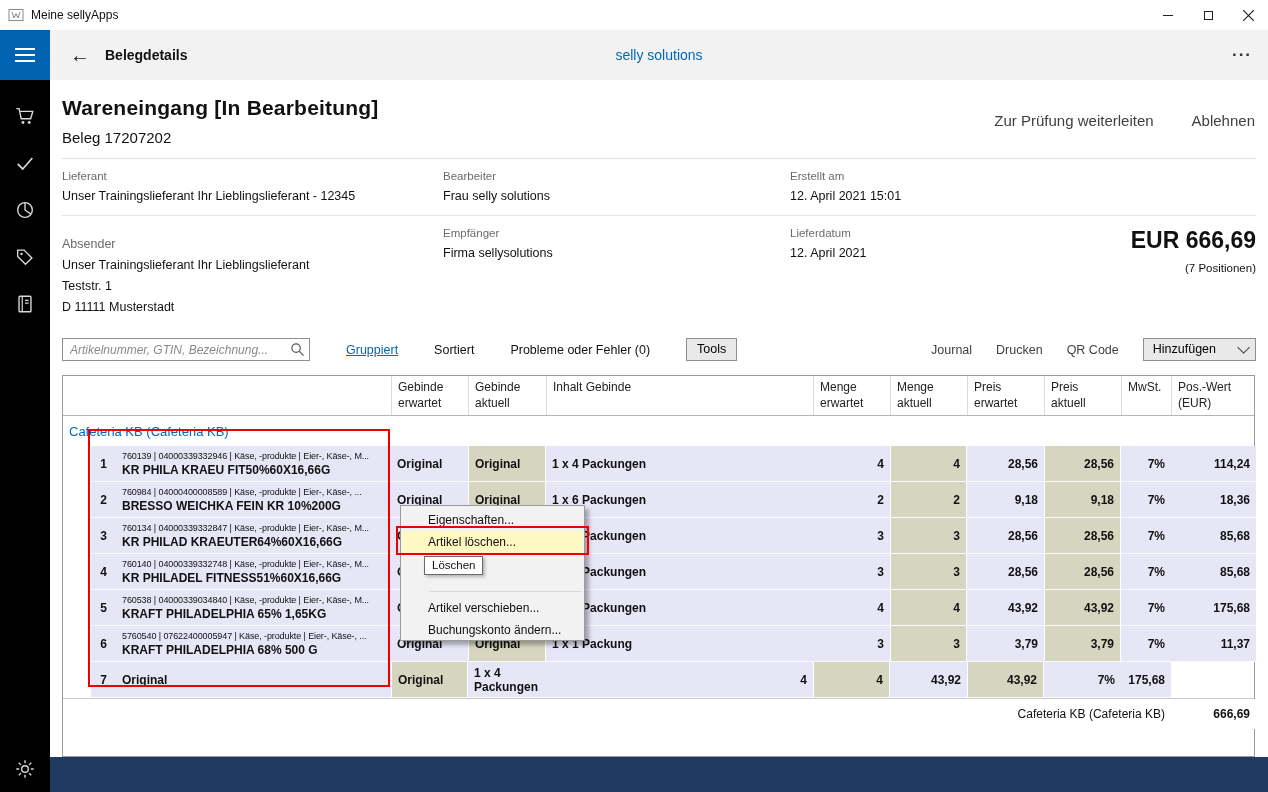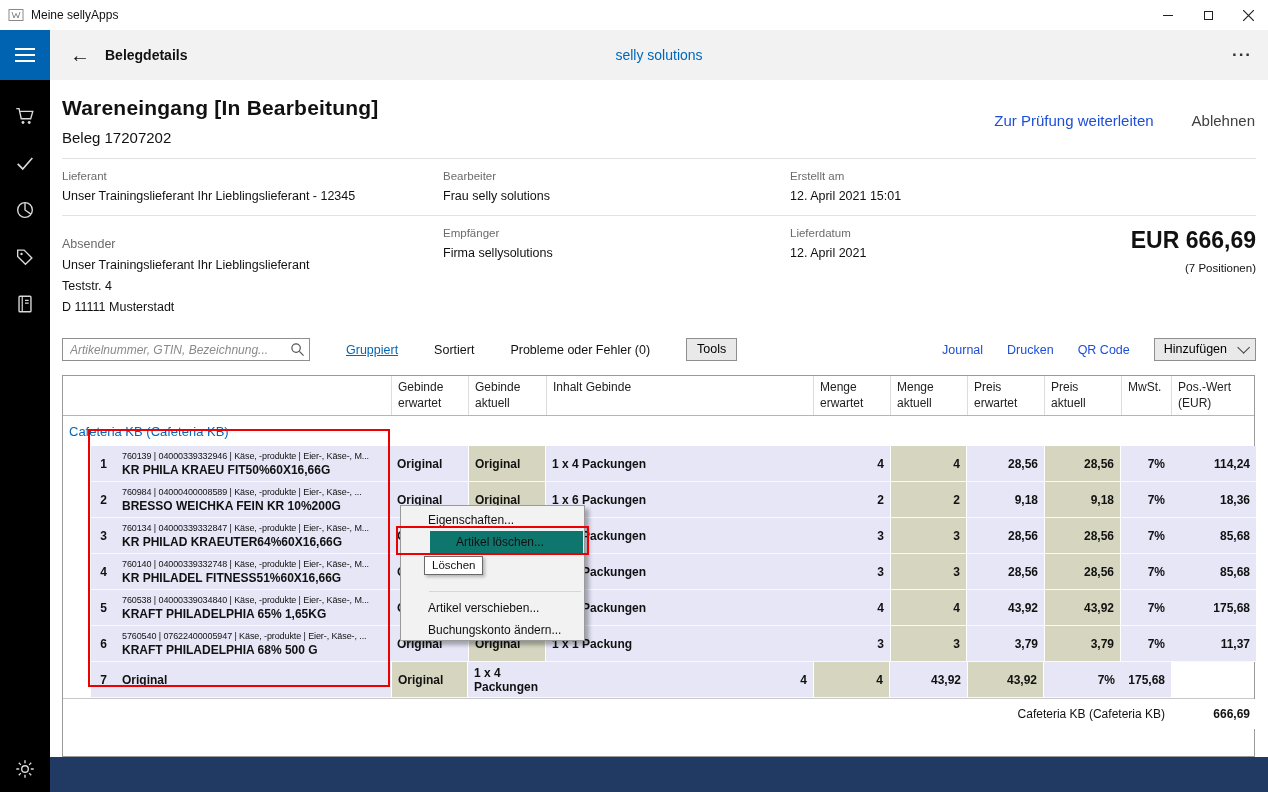--- a/index.html
+++ b/index.html
@@ -29,21 +29,21 @@
   .back { font-size:20px; margin-left:20px; line-height:1; }
   .pg-title { font-size:14px; font-weight:700; margin-left:15px; }
   .brand { position:absolute; left:50%; transform:translateX(-50%); color:#0067b8; font-size:14px; }
   .dots { margin-left:auto; margin-right:16px; font-size:17px; font-weight:700; letter-spacing:1px; color:#333; }
   
   .content { flex:1; background:#fff; position:relative; padding:1px 12px 0; }
   .bottombar { height:46px; background:#203a64; flex:none; }
   h1 { font-size:21px; font-weight:700; margin-top:15px; letter-spacing:.2px; }
   .beleg { font-size:15px; margin-top:9px; }
   .doc-actions { position:absolute; right:13px; top:32px; font-size:15px; display:flex; gap:38px; }
-  .lnk-b { color:#1d4ed8; cursor:pointer; }
+  .lnk-b { color:#404040; cursor:pointer; }
   .lnk-dis { color:#404040; }
   hr { border:none; border-top:1px solid #e2e2e2; margin:12px 0 0; }
   .fgrid1 { display:grid; grid-template-columns:381px 347px 1fr; margin-top:11px; }
   .fgrid2 { display:grid; grid-template-columns:381px 347px 1fr auto; margin-top:11px; }
   .flabel { font-size:11.5px; color:#6b6b6b; }
   .fvalue { font-size:12.5px; margin-top:7px; }
   .addr div { font-size:12.5px; line-height:21px; }
   .addr div:first-child { margin-top:7px; }
   .totalbox { text-align:right; }
   .tot-amt { font-size:23px; font-weight:700; }
@@ -51,21 +51,21 @@
   
   .toolbar { display:flex; align-items:center; margin-top:20px; font-size:12.5px; }
   .searchbox { position:relative; width:248px; flex:none; }
   .searchbox input { width:248px; height:23px; border:1px solid #8f8f8f; padding:2px 24px 2px 7px; font-size:12px; font-style:italic; font-family:"Liberation Sans",sans-serif; }
   .searchbox input::placeholder { color:#8a8a8a; }
   .mag { position:absolute; right:5px; top:4px; width:15px; height:15px; }
   .tb-item { margin-left:36px; white-space:nowrap; cursor:pointer; }
   .tb-grp { color:#0067b8; text-decoration:underline; }
   .btn { margin-left:36px; background:#e9e9e9; border:1px solid #8f8f8f; padding:3px 10px 4px; font-size:12.5px; cursor:pointer; white-space:nowrap; }
   .tb-right { margin-left:auto; display:flex; align-items:center; gap:24px; }
-  .btn-add { margin-left:0; display:flex; align-items:center; gap:10px; padding:3px 9px 4px; }
+  .btn-add { margin-left:0; display:flex; align-items:center; gap:21px; padding:3px 9px 4px; }
   .chev { width:9px; height:9px; border-right:1.5px solid #444; border-bottom:1.5px solid #444; transform:rotate(45deg) translateY(-3px); }
   
   .table { margin-top:14px; width:1193px; border:1px solid #9a9a9a; font-size:12px; background:#fff; }
   .trow { display:grid; grid-template-columns:28px 25px 275px 77px 78px 267px 77px 77px 77px 77px 50px 85px; }
   .thead { border-bottom:1px solid #b5b5b5; }
   .thead .cell { padding:4px 6px; line-height:1.3; min-height:36px; font-size:12px; color:#222; }
   .thead .cell:nth-child(n+4) { border-left:1px solid #dcdcdc; }
   .grouprow { height:30px; display:flex; align-items:center; padding-left:6px; color:#0067b8; font-size:13px; }
   .brow { height:36px; }
   .brow .cell { background:#e6e6f7; font-weight:700; display:flex; align-items:center; overflow:hidden;
@@ -83,21 +83,21 @@
   .tfoot .flabelcell { grid-column:1 / 12; justify-content:flex-end; padding-right:6px; font-size:12px; }
   .tfoot .ftot { justify-content:flex-end; padding-right:6px; font-weight:700; }
   .tfill { height:27px; }
   
   .annot { position:absolute; border:2px solid #ee0000; pointer-events:none; }
   .annot1 { left:88px; top:429px; width:302px; height:258px; z-index:30; }
   .annot2 { left:396px; top:526px; width:193px; height:29px; z-index:50; }
   .ctxmenu { position:absolute; left:400px; top:505px; width:185px; height:136px; background:#f2f2f2;
              border:1px solid #9a9a9a; box-shadow:4px 4px 4px rgba(0,0,0,.3); z-index:40; font-size:12px;padding-left:20px; }
   .mi { position:absolute; left:1px; right:1px; height:22px; line-height:22px; padding-left:26px; cursor:pointer; white-space:nowrap; }
-  .mi-1 { top:3px; } .mi-2 { top:25px; background:#0f766e;margin-left:28px; } .mi-3 { top:91px; } .mi-4 { top:113px; }
+  .mi-1 { top:3px; } .mi-2 { top:25px; background:#fef9c3; } .mi-3 { top:91px; } .mi-4 { top:113px; }
   .msep { position:absolute; left:28px; right:3px; top:85px; height:1px; background:#d7d7d7; }
   .tooltip { position:absolute; left:424px; top:556px; background:#fff; border:1px solid #6a6a6a;
              padding:2px 7px 3px; font-size:11.5px; z-index:60; box-shadow:2px 2px 3px rgba(0,0,0,.25); }
   svg { display:block; }
 </style>
 </head>
 <body>
 
 <div class="titlebar">
   <span class="app-ic">
@@ -201,21 +201,21 @@
           <div class="fvalue">12. April 2021 15:01</div>
         </div>
       </div>
 
       <hr>
 
       <div class="fgrid2">
         <div class="addr">
           <div class="flabel">Absender</div>
           <div>Unser Trainingslieferant Ihr Lieblingslieferant</div>
-          <div>Teststr. 4</div>
+          <div>Teststr. 1</div>
           <div>D 11111 Musterstadt</div>
         </div>
         <div>
           <div class="flabel">Empfänger</div>
           <div class="fvalue">Firma sellysolutions</div>
         </div>
         <div>
           <div class="flabel">Lieferdatum</div>
           <div class="fvalue">12. April 2021</div>
         </div>

